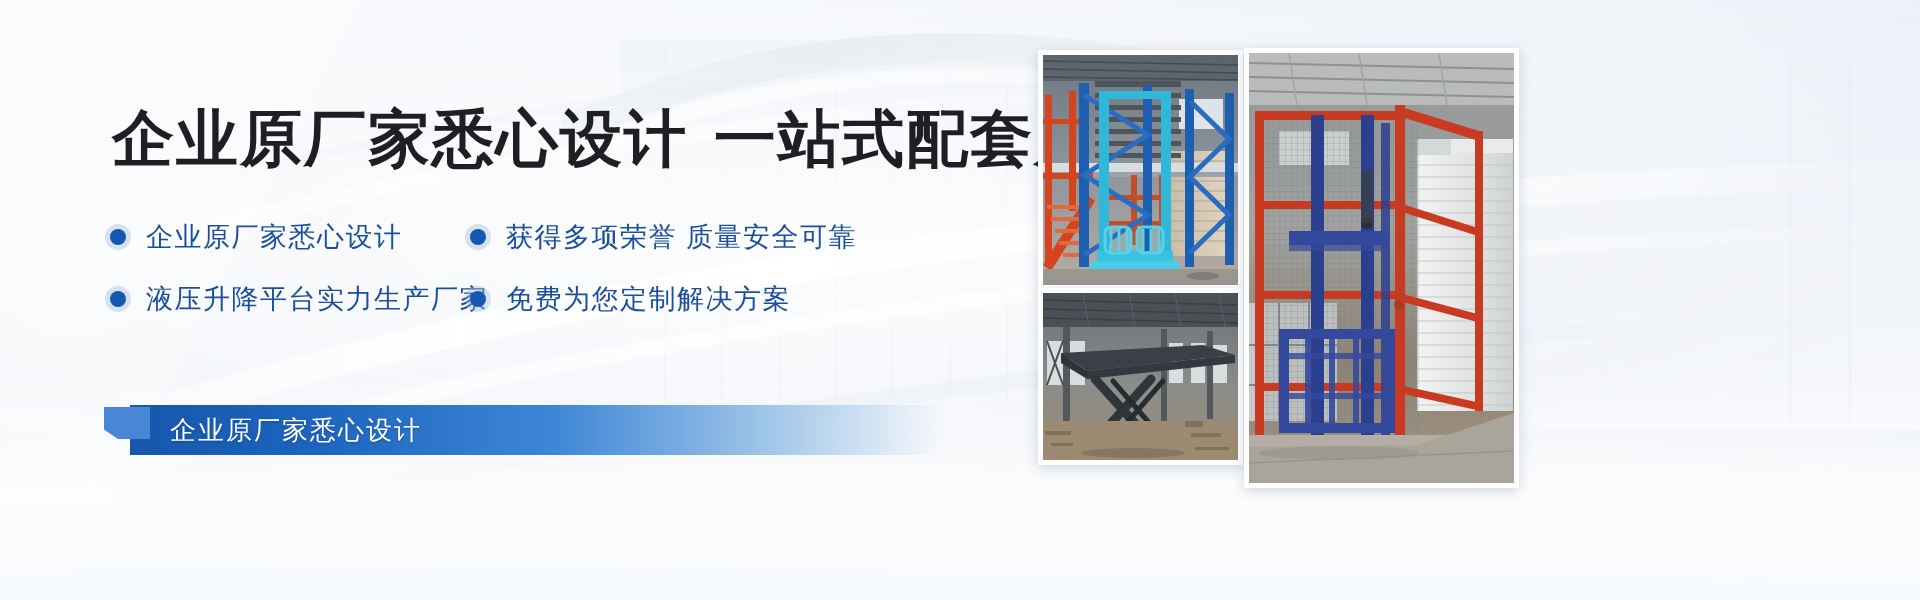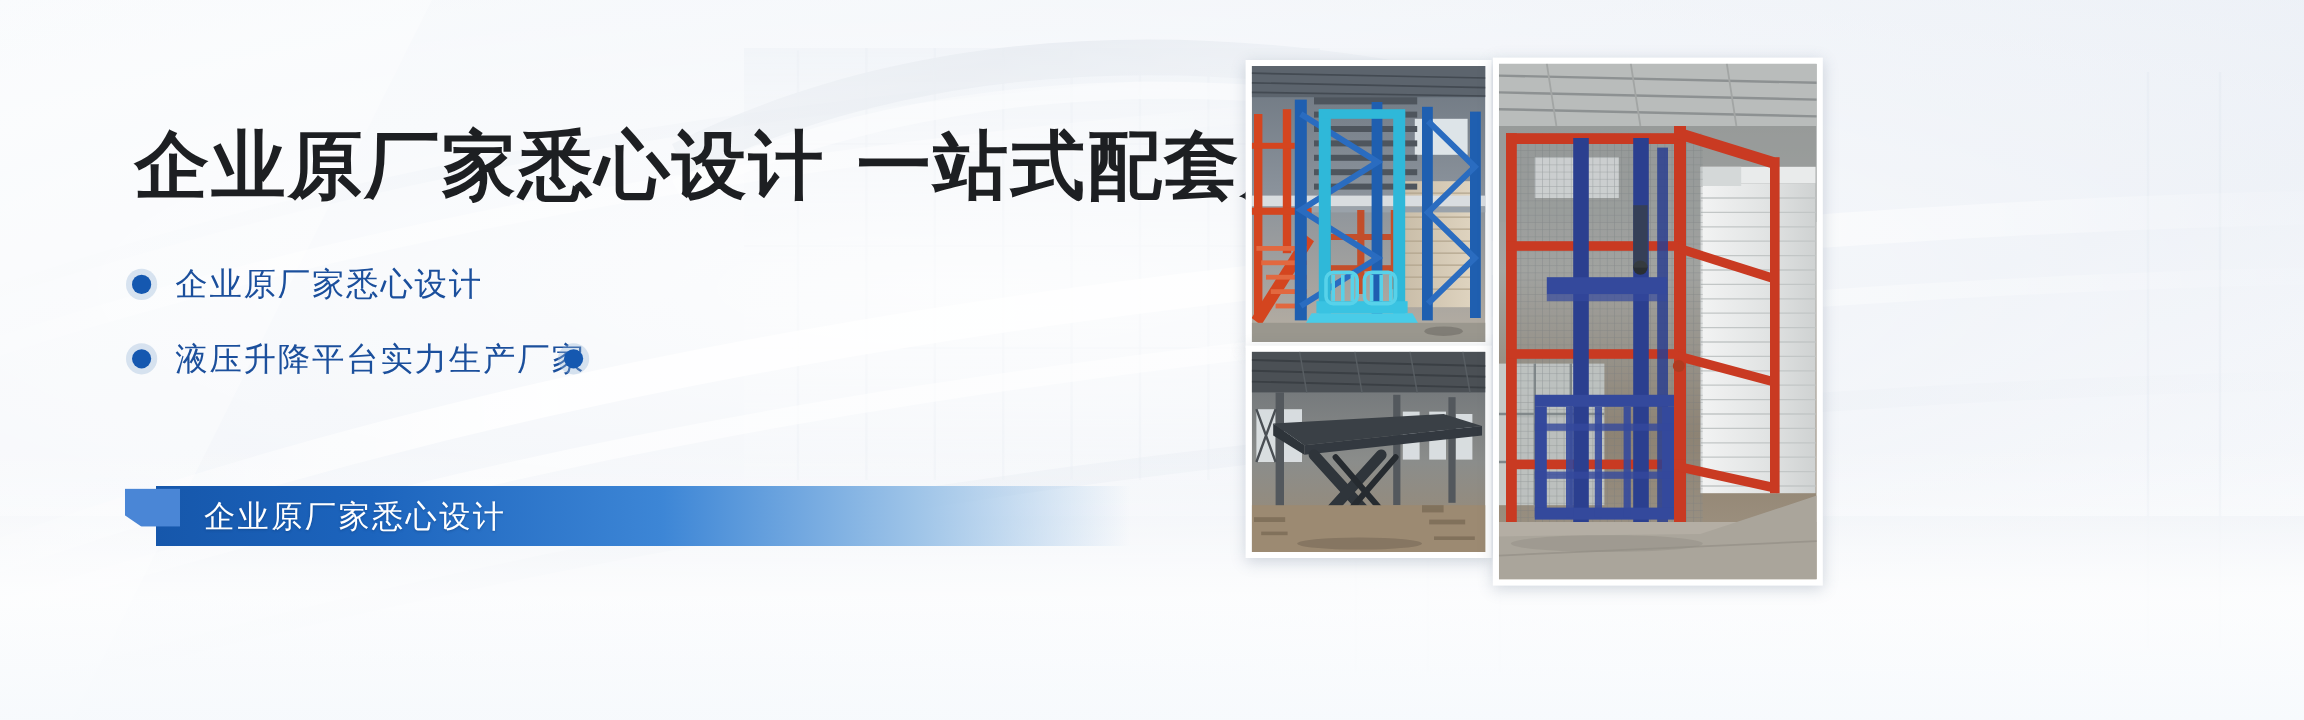--- a/index.html
+++ b/index.html
@@ -172,28 +172,33 @@
     <div class="headline">
       <span>企业原厂家悉心设计</span><span class="gap"></span><span>一站式配套服务</span>
     </div>
 
     <div class="bullets">
       <div class="bullet-row">
         <div class="bullet col1">
           <span class="dot"></span>
           <span class="bullet-text">企业原厂家悉心设计</span>
         </div>
+        <div class="bullet">
+          <span class="dot"></span>
+          <span class="bullet-text">获得多项荣誉 质量安全可靠</span>
+        </div>
       </div>
       <div class="bullet-row">
         <div class="bullet col1">
           <span class="dot"></span>
           <span class="bullet-text">液压升降平台实力生产厂家</span>
         </div>
         <div class="bullet">
           <span class="dot"></span>
+          <span class="bullet-text">免费为您定制解决方案</span>
         </div>
       </div>
     </div>
 
     <div class="ribbon-wrap">
       <div class="ribbon-tab"></div>
       <div class="ribbon-bar"></div>
       <div class="ribbon-text">企业原厂家悉心设计</div>
     </div>
 

